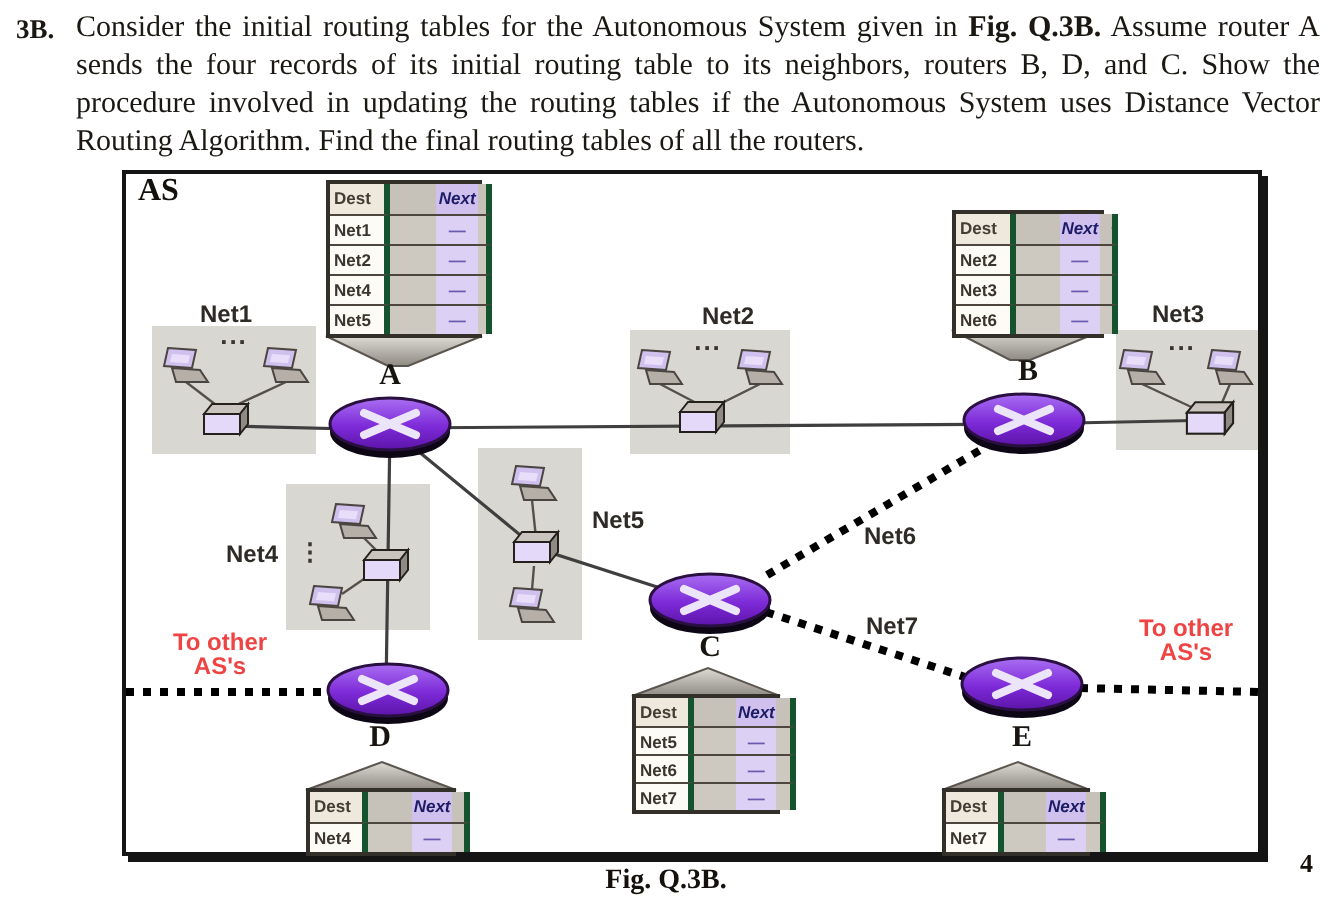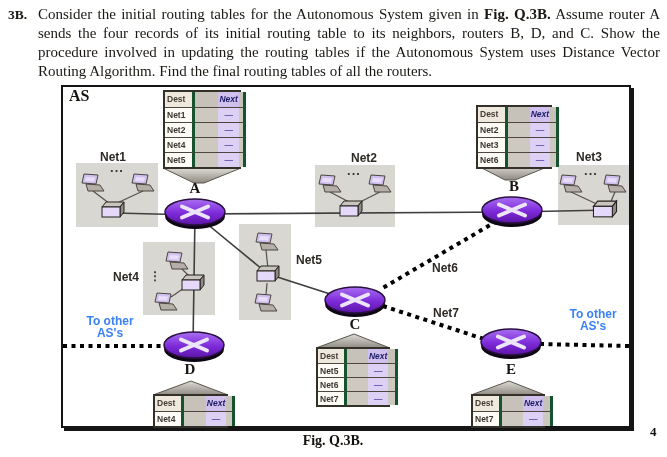--- a/index.html
+++ b/index.html
@@ -15,21 +15,21 @@
                border:2px solid #151515;box-sizing:border-box;background:#fff;
                box-shadow:3px 3px 0 0 #151515;margin-left:16px;}
   .diagram-box svg{position:absolute;left:0;top:0;}
   .lbl{position:absolute;transform:translateX(-50%);white-space:nowrap;
        font:bold 12px "Liberation Sans",sans-serif;color:#2e2a26;}
   .as-label{position:absolute;left:6px;top:0px;font:bold 16px "Liberation Serif",serif;color:#14100c;}
   .router-letter{font:bold 15px "Liberation Serif",serif;color:#181410;}
   .dots{font:bold 13px "Liberation Sans",sans-serif;letter-spacing:1px;color:#3a362f;}
   .vdots{font:bold 12px "Liberation Sans",sans-serif;color:#3a362f;line-height:14px;}
   .toother{position:absolute;transform:translateX(-50%);text-align:center;
-           font:600 12px "Liberation Sans",sans-serif;line-height:12px;color:#3b82f6;white-space:nowrap;}
+           font:600 12px "Liberation Sans",sans-serif;line-height:12px;color:#ef4444;white-space:nowrap;}
   
   .rt{position:absolute;display:grid;grid-template-columns:41% 31% 28%;
       border:2px solid #332f29;background:#fdfbf5;
       font:bold 8.5px "Liberation Sans",sans-serif;box-sizing:border-box;}
   .rt .c{height:15px;line-height:15px;border-right:3px solid #14532d;border-top:1px solid #4c463f;
          overflow:hidden;box-sizing:border-box;}
   .rt .c:nth-child(3n){border-right:none;}
   .rt .c:nth-child(-n+3){border-top:none;}
   .rt.small .c{height:14px;line-height:14px;}
   .rt .dest{background:var(--dest_col,#fdfbf5);padding-left:2px;color:#3a352e;}

